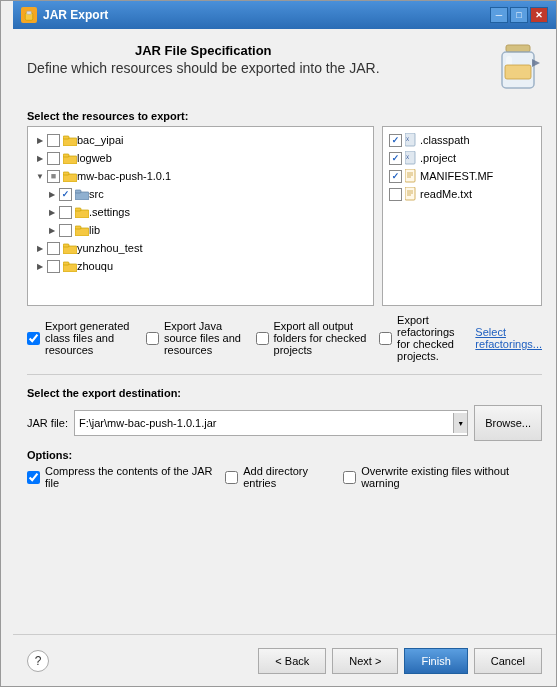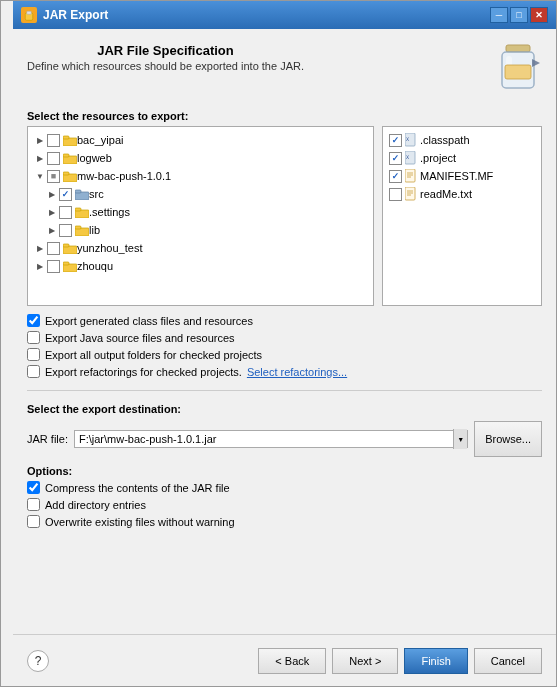--- a/index.html
+++ b/index.html
@@ -69,21 +69,21 @@
       flex-direction: column;
       gap: 8px;
     }
     .section-header {
       font-size: 13px;
       font-weight: bold;
       color: #000;
       margin-bottom: 2px;
     }
     .section-subtext {
-      font-size: 11px;
+      font-size: 14px;
       color: #333;
       margin-bottom: 14px;
     }
     .header-row {
       display: flex;
       align-items: flex-start;
       justify-content: space-between;
       text-align: center;
     }
     .resources-panel {
@@ -138,21 +138,21 @@
     }
     .tree-item .chk.checked { color: #2060c0; font-weight: bold; }
     .tree-item .chk.partial { color: #888; }
     .tree-label {
       font-size: 11px;
       color: #000;
     }
     .indent1 { padding-left: 16px; }
     .options-section {
       display: flex;
-      flex-direction: column;
+      flex-direction: row;
       gap: 4px;
     }
     .checkbox-row {
       display: flex;
       align-items: center;
       gap: 5px;
       font-size: 11px;
     }
     .checkbox-row input[type="checkbox"] {
       width: 13px;
@@ -167,21 +167,21 @@
     .destination-section { display: flex; flex-direction: column; gap: 6px; }
     .destination-label { font-size: 11px; font-weight: bold; }
     .destination-row { display: flex; align-items: center; gap: 6px; }
     .dest-label { font-size: 11px; white-space: nowrap; }
     .dest-input-wrap {
       flex: 1;
       display: flex;
       align-items: center;
       border: 1px solid #aaa;
       background: white;
-      height: 18px;
+      height: 26px;
       gap: 15px;
     }
     .dest-input {
       flex: 1;
       border: none;
       outline: none;
       font-size: 11px;
       padding: 0 4px;
       background: transparent;
     }

